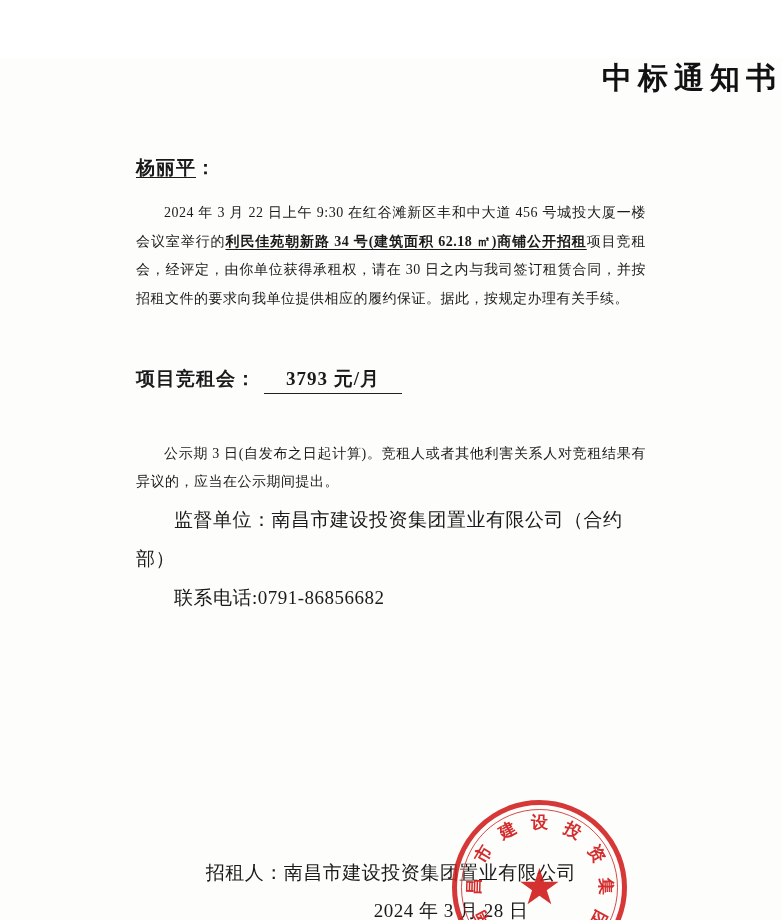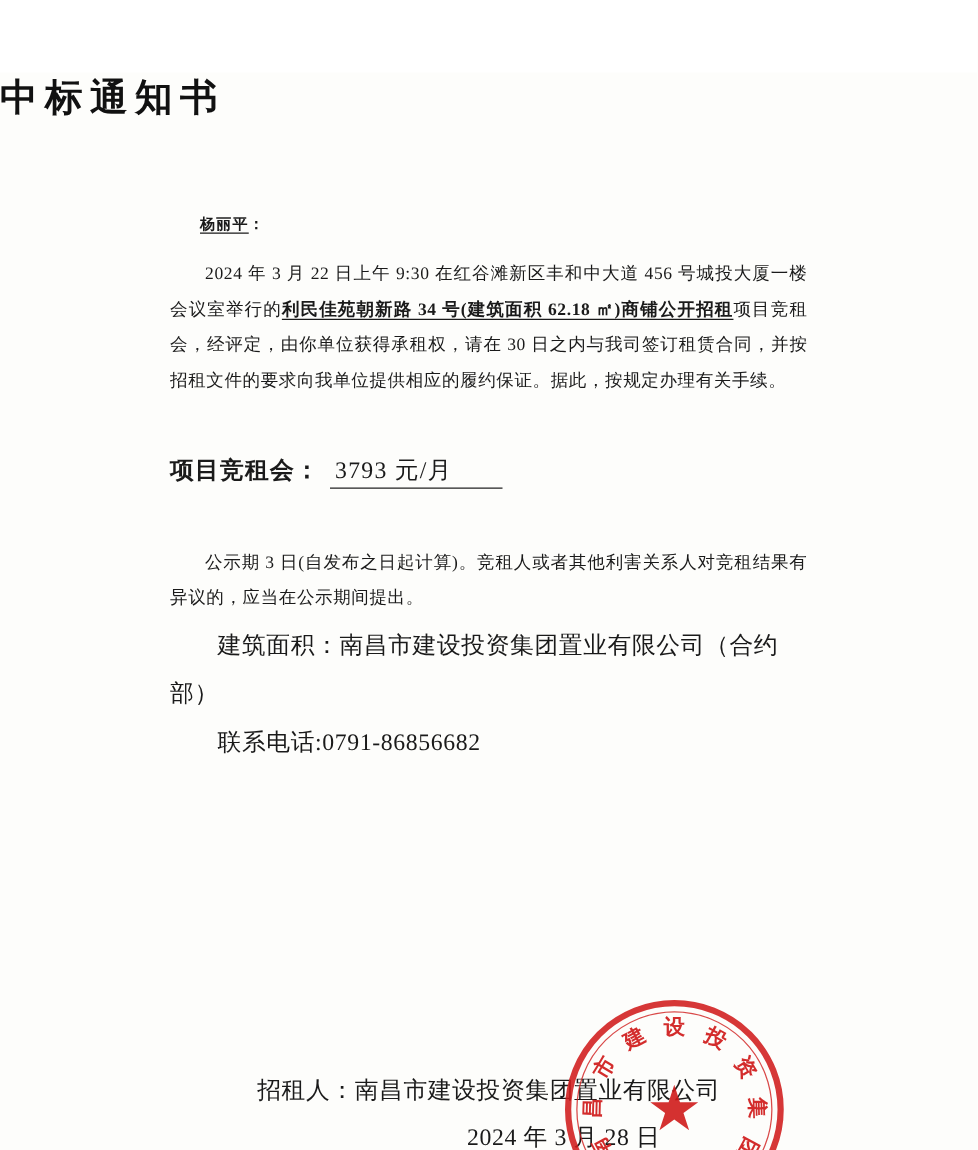--- a/index.html
+++ b/index.html
@@ -15,40 +15,39 @@
     overflow: hidden;
   }
   .page {
     position: relative;
     width: 782px;
     height: 920px;
     box-sizing: border-box;
     background: #fdfdfb;
   }
   .doc-title {
-    text-align: left;
+    text-align: right;
     font-size: 30px;
     font-weight: bold;
     letter-spacing: 6px;
     margin-top: 58px;
-    margin-bottom: 16px;
+    margin-bottom: 0;
     font-family: "Liberation Serif", serif;
     color: #111;
   }
   .body-wrap {
     margin: 0 auto;
     width: 510px;
     padding-top: 56px;
   }
   .addressee {
-    font-size: 12px;
+    font-size: 19px;
     font-weight: bold;
     letter-spacing: 1px;
     margin-bottom: 18px;
-    margin-left: 24px;
   }
   .addressee .name {
     text-decoration: underline;
     text-underline-offset: 3px;
   }
   p.para {
     font-size: 14px;
     line-height: 2.05;
     text-align: justify;
     margin: 0 0 4px 0;
@@ -63,25 +62,26 @@
   .result-row {
     font-size: 19px;
     font-weight: bold;
     margin-top: 42px;
     margin-bottom: 10px;
     letter-spacing: 1px;
   }
   .result-value {
     display: inline-block;
     min-width: 130px;
-    text-align: left;
+    text-align: center;
     border-bottom: 1.5px solid #222;
-    font-weight: normal;
+    font-weight: bold;
     margin-left: 8px;
     padding: 0 4px 1px 4px;
+    margin-top: 10px;
   }
   .notice-block {
     margin-top: 46px;
   }
   .kv-line {
     font-size: 19px;
     line-height: 2.05;
     text-indent: 2em;
     margin: 0;
     letter-spacing: 0.5px;
@@ -167,21 +167,21 @@
   <div class="body-wrap">
 
     <div class="addressee"><span class="name">杨丽平</span><span>：</span></div>
 
     <p class="para"><span>2024 年 3 月 22 日上午 9:30 在红谷滩新区丰和中大道 456 号城投大厦一楼会议室举行的</span><span class="bold-underline">利民佳苑朝新路 34 号(建筑面积 62.18 ㎡)商铺公开招租</span><span>项目竞租会，经评定，由你单位获得承租权，请在 30 日之内与我司签订租赁合同，并按招租文件的要求向我单位提供相应的履约保证。据此，按规定办理有关手续。</span></p>
 
     <div class="result-row"><span>项目竞租会：</span><span class="result-value">3793 元/月</span></div>
 
     <div class="notice-block">
       <p class="para">公示期 3 日(自发布之日起计算)。竞租人或者其他利害关系人对竞租结果有异议的，应当在公示期间提出。</p>
-      <p class="kv-line tight">建筑面积：南昌市建设投资集团置业有限公司（合约部）</p>
+      <p class="kv-line tight">监督单位：南昌市建设投资集团置业有限公司（合约部）</p>
       <p class="kv-line">联系电话:0791-86856682</p>
     </div>
 
   </div>
 
   <div class="signature-block">
     <div class="sign-line">招租人：南昌市建设投资集团置业有限公司</div>
     <div class="sign-date">2024 年 3 月 28 日</div>
   </div>
 

